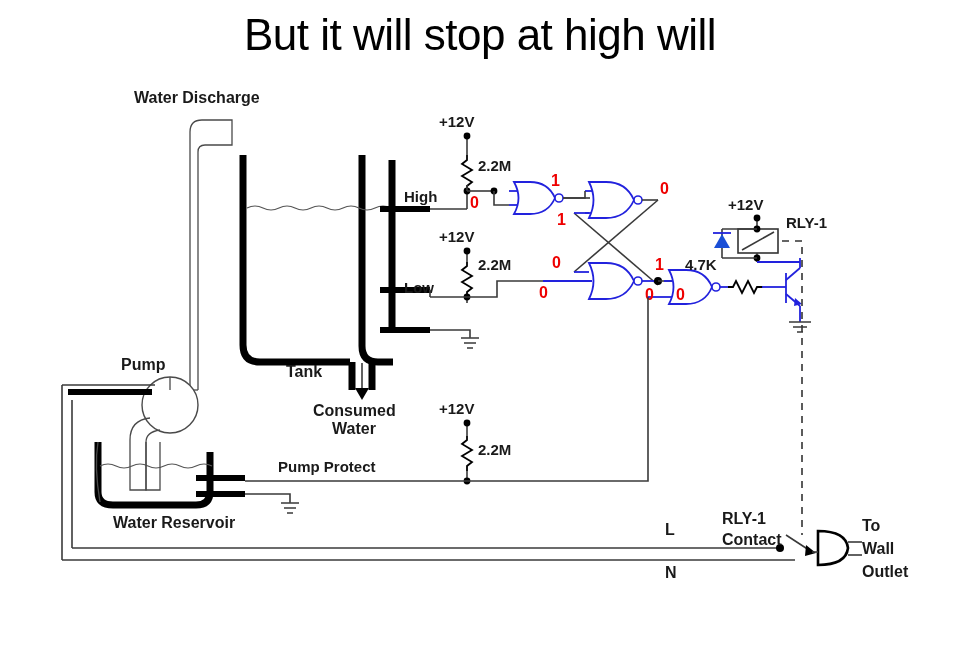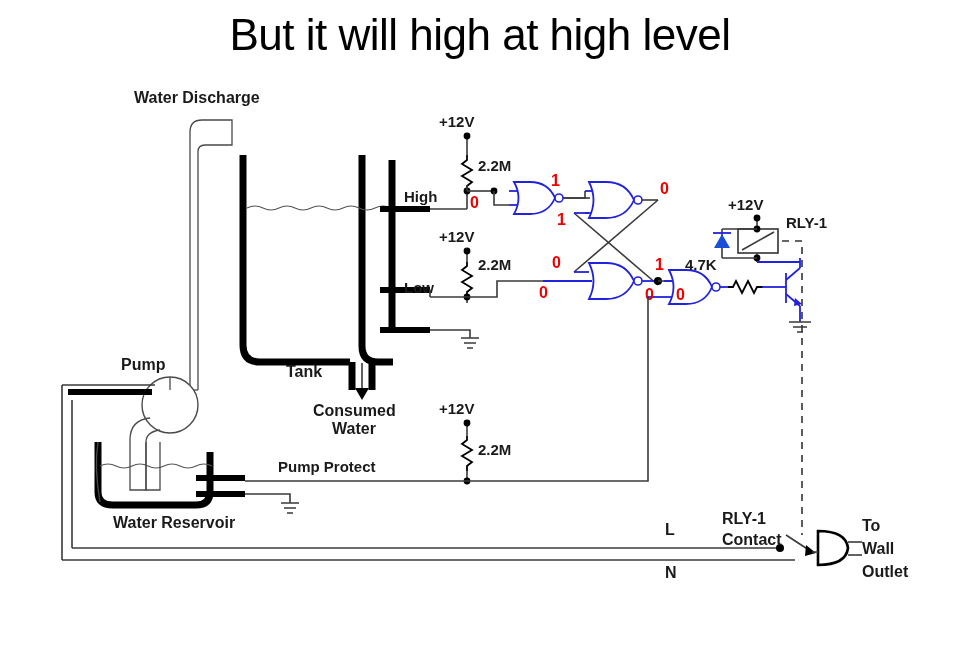--- a/index.html
+++ b/index.html
@@ -63,21 +63,21 @@
   .gate { stroke: #2222dd; stroke-width: 1.8; fill: #ffffff; }
   .bubble { stroke: #2222dd; stroke-width: 1.6; fill: #ffffff; }
   .resistor { stroke: #000000; stroke-width: 1.8; fill: none; }
   .gnd { stroke: #444444; stroke-width: 1.6; fill: none; }
 </style>
 </head>
 <body>
 
 <div id="slide">
 
-  <div id="title">But it will high at high level</div>
+  <div id="title">But it will stop at high will</div>
 
   <svg id="diagram" viewBox="0 0 960 654">
 
     <g>
       <path class="pipe" d="M190 390 L190 132 Q190 120 202 120 L232 120 L232 145 L205 145 Q198 145 198 152 L198 390"></path>
       <path class="pipe" d="M190 390 L198 390"></path>
     </g>
 
     <g>
       <circle cx="170" cy="405" r="28" fill="#ffffff" stroke="#4a4a4a" stroke-width="1.4"></circle>

